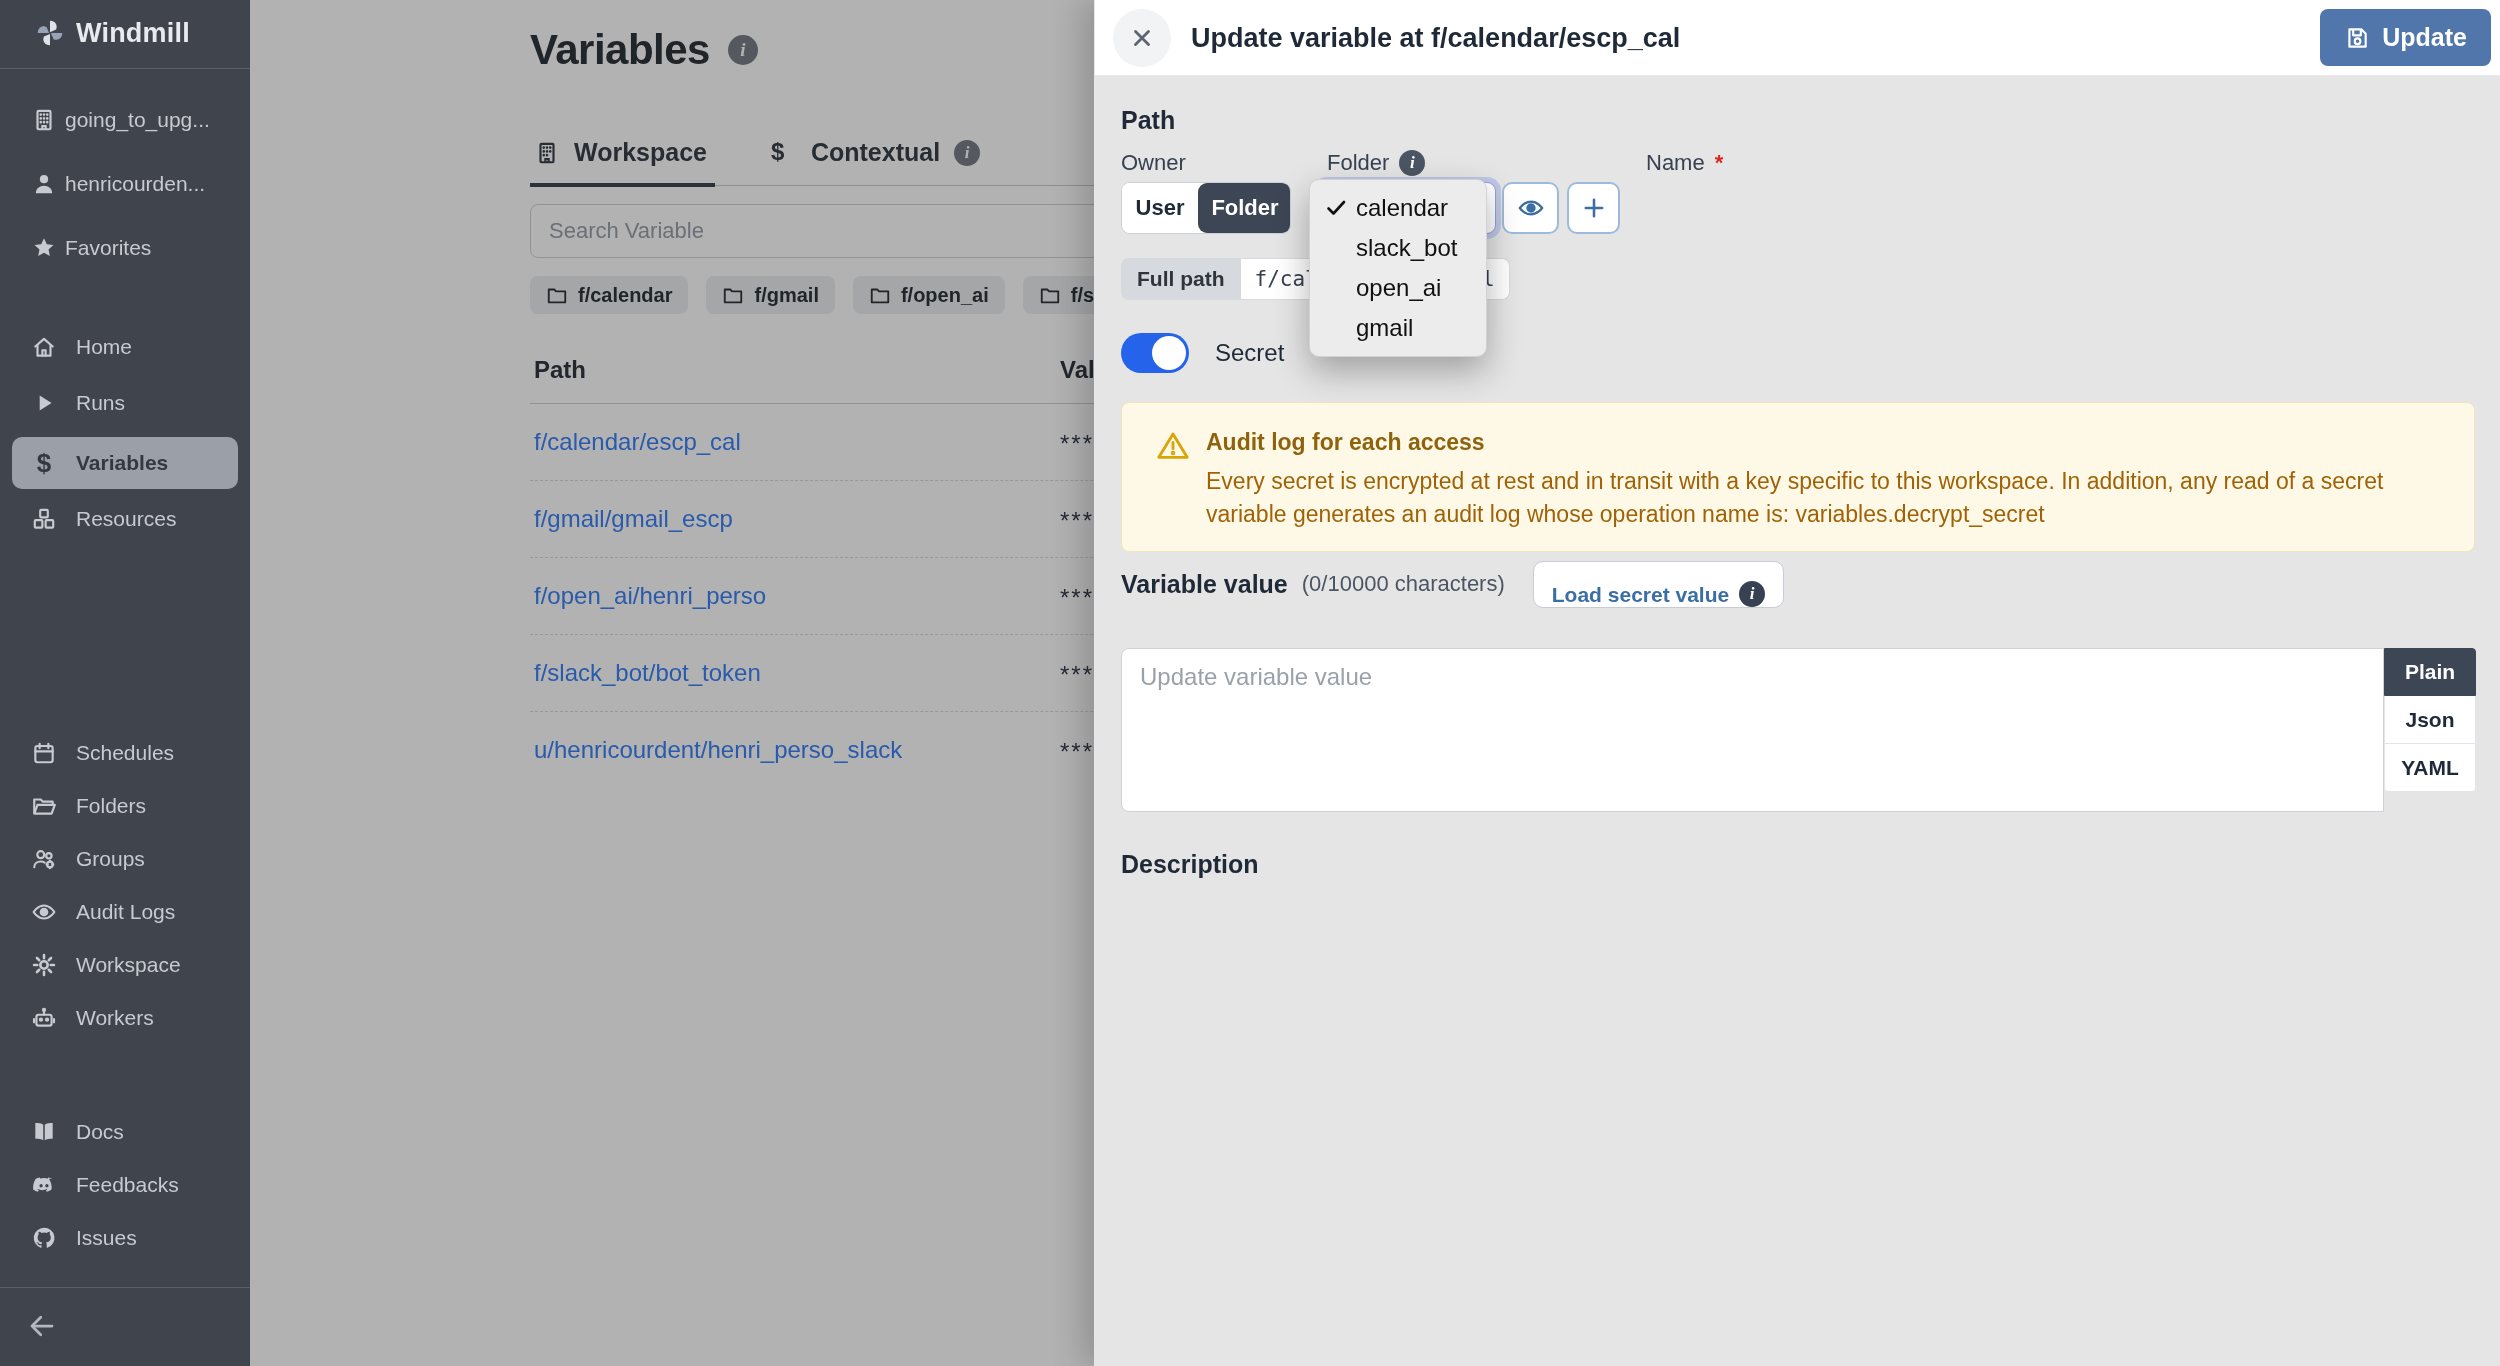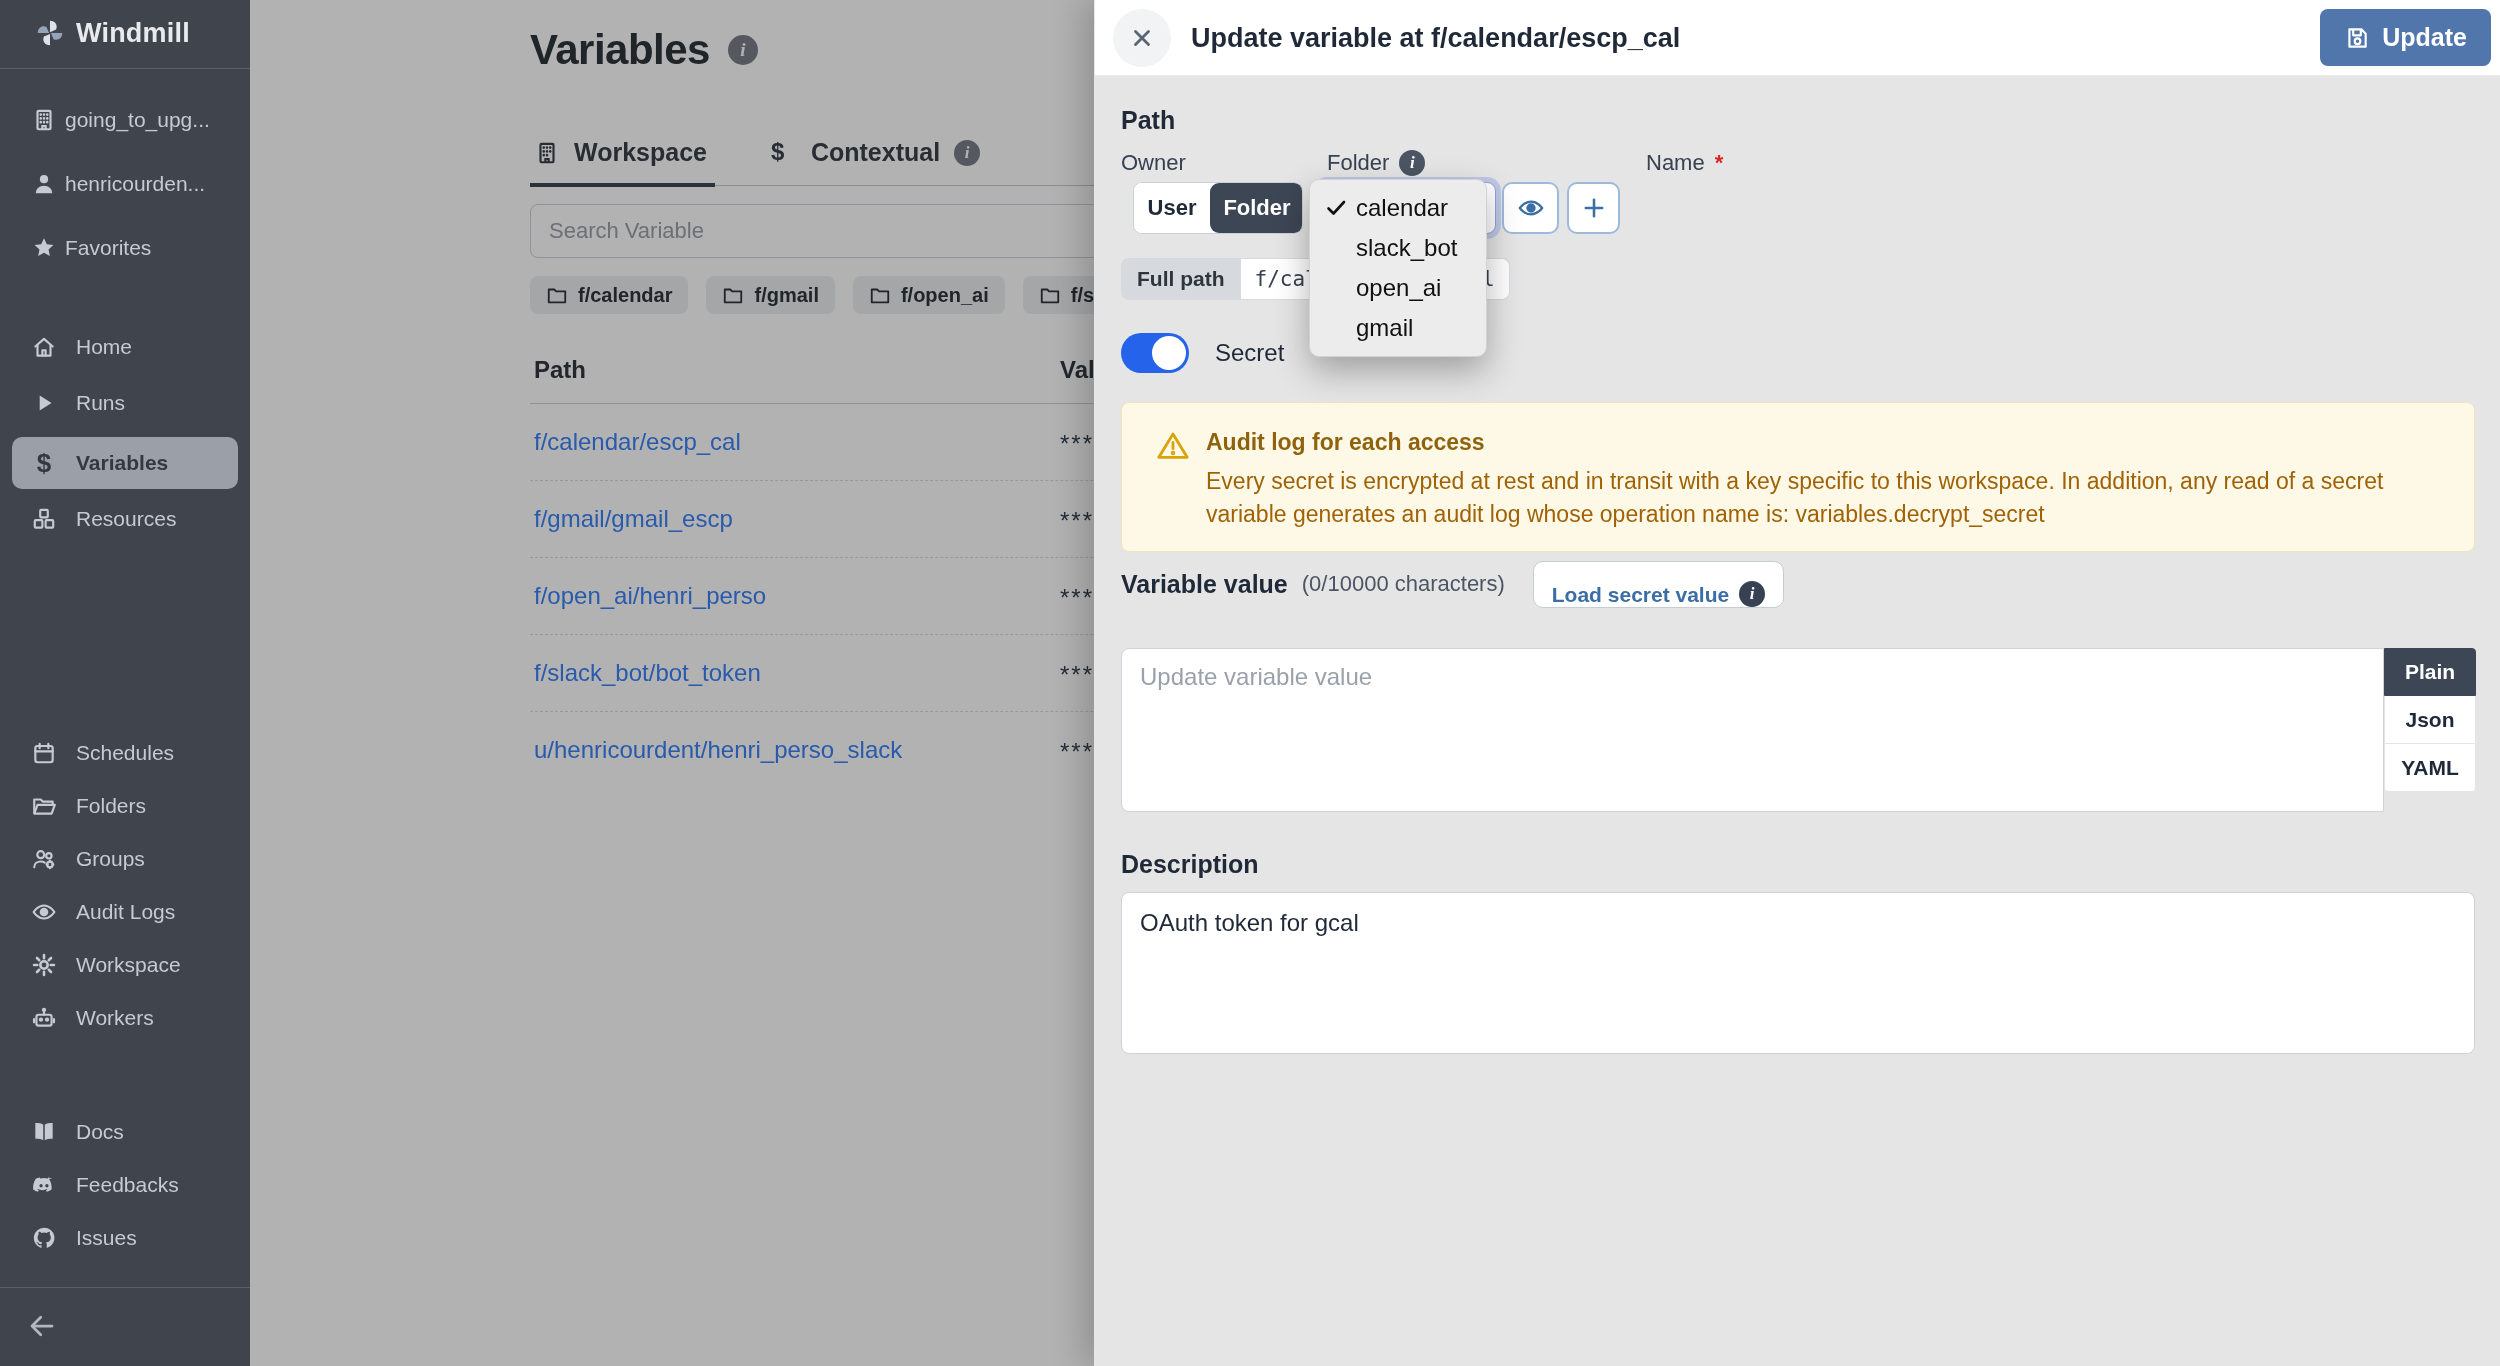--- a/index.html
+++ b/index.html
@@ -59,21 +59,21 @@
   .close-btn { position:absolute; left:18px; top:9px; width:58px; height:58px; border-radius:50%; background:#f1f3f5; display:flex; align-items:center; justify-content:center; cursor:pointer; color:#5b6472; }
   .d-title { position:absolute; left:96px; top:0; height:76px; display:flex; align-items:center; font-size:27px; font-weight:700; color:#1f2937; }
   .update-btn { position:absolute; right:10px; top:9px; height:57px; background:#5076ab; border:none; border-radius:8px; display:flex; align-items:center; gap:12px; padding:0 24px; color:#fff; font-size:25px; font-weight:700; cursor:pointer; font-family:inherit; }
 
   .sec-heading { font-size:25px; font-weight:700; color:#1f2937; }
   .h-path { position:absolute; left:26px; top:106px; }
   .f-label { position:absolute; top:150px; font-size:22px; color:#374151; display:flex; align-items:center; gap:10px; }
   .l-owner { left:26px; } .l-folder { left:232px; } .l-name { left:551px; }
   .req { color:#dc2626; font-weight:700; }
 
-  .owner-toggle { position:absolute; left:38px; top:182px; width:170px; height:52px; border:1px solid #cbd0d6; border-radius:9px; display:flex; overflow:hidden; background:#fff; }
+  .owner-toggle { position:absolute; left:26px; top:182px; width:170px; height:52px; border:1px solid #cbd0d6; border-radius:9px; display:flex; overflow:hidden; background:#fff; }
   .seg { flex:none; display:flex; align-items:center; justify-content:center; font-size:22px; font-weight:700; cursor:pointer; }
   .seg-user { width:76px; color:#1f2937; background:#fff; }
   .seg-folder { width:94px; color:#fff; background:#3d4654; border-radius:9px; }
 
   .folder-select { position:absolute; left:223px; top:182px; width:178px; height:52px; background:#fff; border:1px solid #8fa3e0; border-radius:9px; box-shadow:0 0 0 5px rgba(135,155,230,0.40); }
   .sq-btn { position:absolute; top:182px; height:52px; background:#fff; border:2px solid #9dbadc; border-radius:10px; display:flex; align-items:center; justify-content:center; color:#3b6ea5; cursor:pointer; }
   .eye-btn { left:407px; width:57px; }
   .plus-btn { left:472px; width:53px; }
   .name-input { position:absolute; left:551px; top:182px; width:356px; height:52px; border:1px solid #cfd3d8; border-radius:9px; font-size:24px; color:#1f2937; padding:0 18px; outline:none; font-family:inherit; }
 
@@ -513,14 +513,13 @@
   </div>
 
   <textarea class="value-textarea" placeholder="Update variable value" style=""></textarea>
   <div class="fmt-tabs">
     <div class="fmt-tab first active">Plain</div>
     <div class="fmt-tab">Json</div>
     <div class="fmt-tab last">YAML</div>
   </div>
 
   <h2 class="sec-heading h-desc">Description</h2>
-  <textarea class="desc-textarea" style="">OAuth token for gcal</textarea>
 </section>
 
 </body></html>

